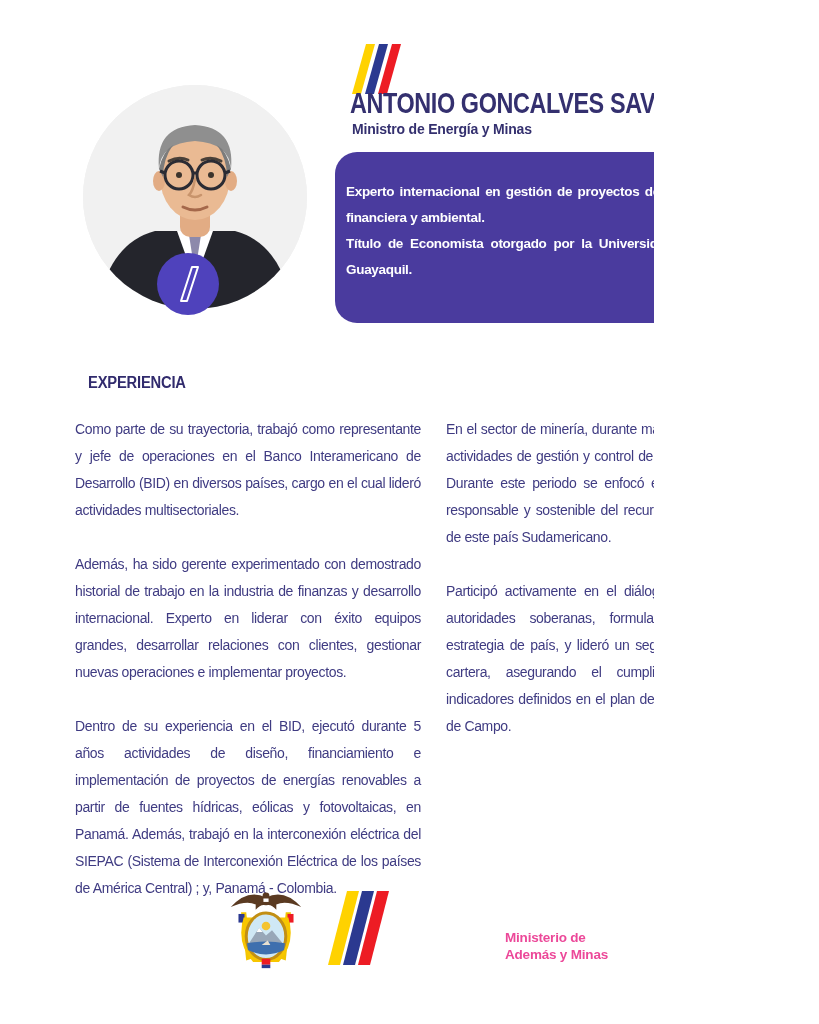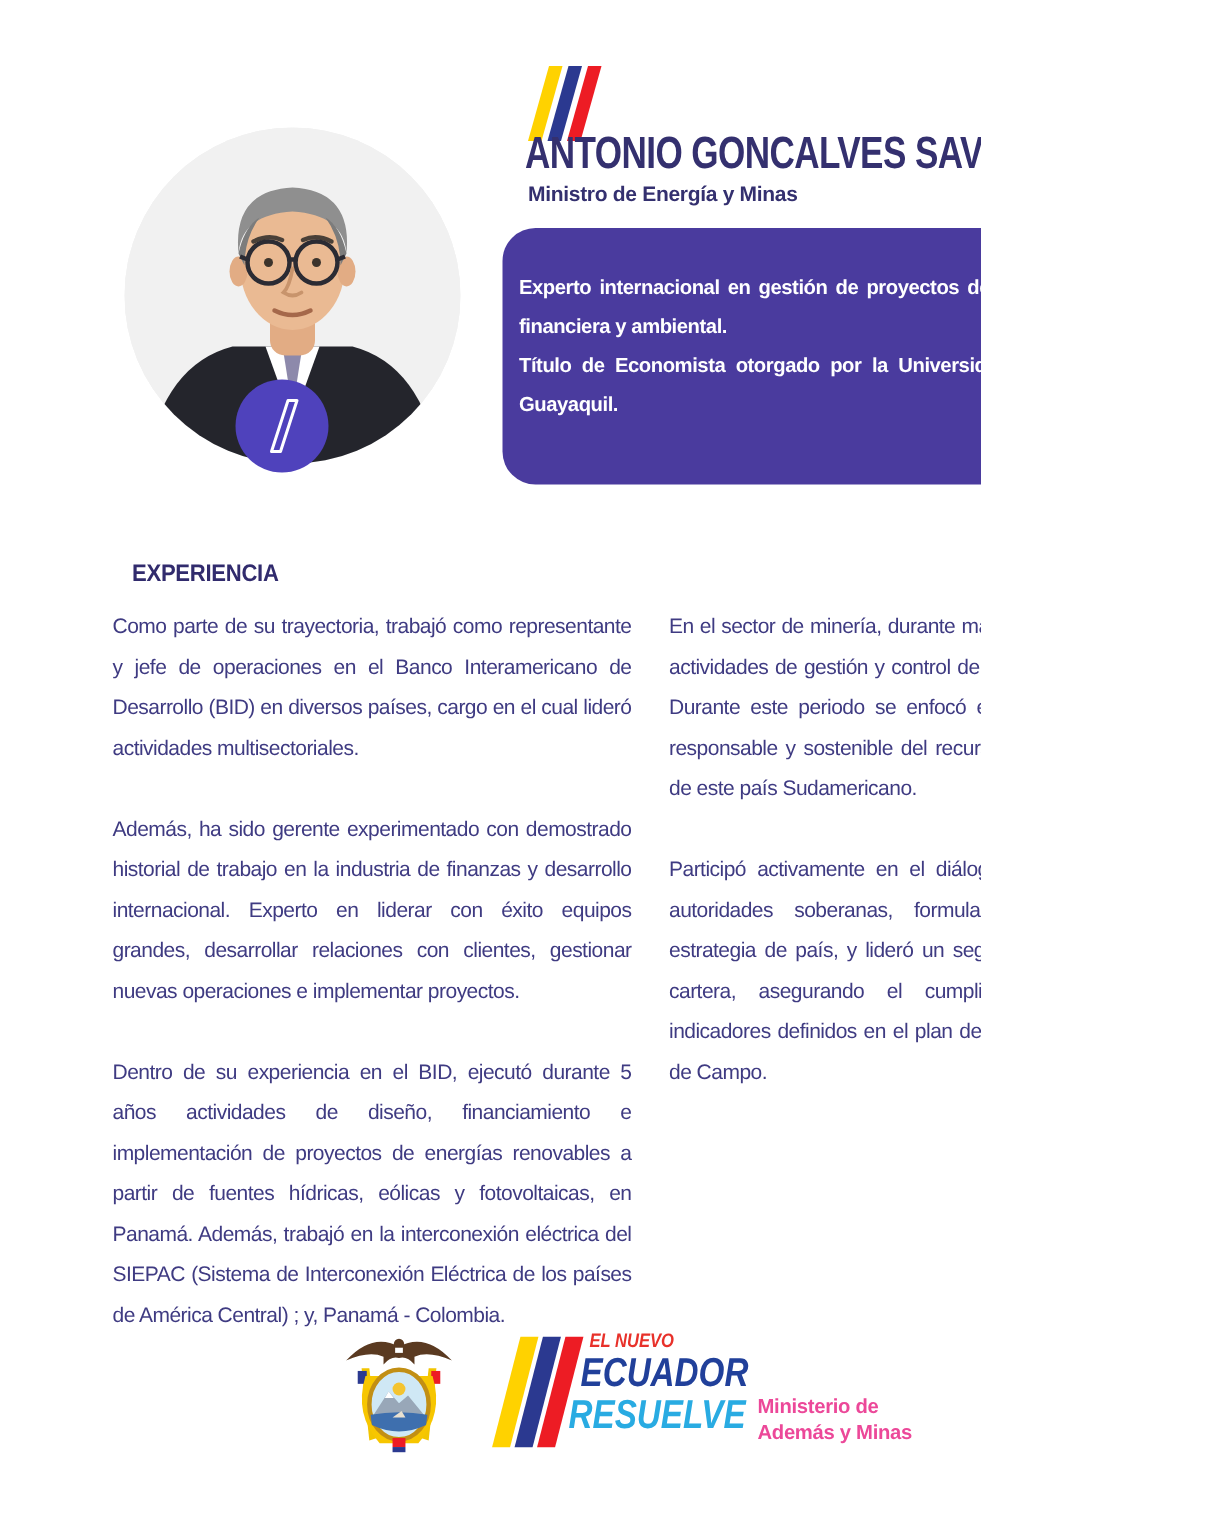--- a/index.html
+++ b/index.html
@@ -58,21 +58,21 @@
     font-size: 16px; font-weight: bold; color: #312b6d;
     letter-spacing: -0.2px;
     transform: scaleX(0.92); transform-origin: left top;
   }
   .col { position: absolute; top: 404px; width: 346px; }
   .col-left  { left: 75px;  }
   .col-right { left: 446px; }
   .col p {
     color: #3f3b82; font-size: 14px;
     line-height: 27px; text-align: justify; text-align-last: left;
-    letter-spacing: -0.35px; margin-bottom: 27px;
+    letter-spacing: -0.35px; margin-bottom: 27px; margin-top: 12px;
   }
 
   
   .coat-of-arms { position:absolute; left:227px; top:883px; width:78px; height:86px; }
   .brand-stripes { position:absolute; left:328px; top:891px; width:62px; height:74px; }
   .brand-text { position:absolute; left:379px; top:886px; font-style: italic; }
   .brand-el-nuevo {
     color:#e8312a; font-weight:bold; font-size:13px; letter-spacing:0;
     margin-left: 14px; transform: scaleX(0.85); transform-origin:left top;
     white-space: nowrap;
@@ -194,24 +194,19 @@
     <rect x="40" y="88" width="10" height="7" fill="#ed1c24"></rect>
     <rect x="40" y="95" width="10" height="4" fill="#2b3990"></rect>
   </svg>
 
   <svg class="brand-stripes" viewBox="0 0 62 74">
     <path d="M0 74 L19 0 L31 0 L12 74 Z" fill="#ffd200"></path>
     <path d="M15 74 L34 0 L46 0 L27 74 Z" fill="#2b3990"></path>
     <path d="M30 74 L49 0 L61 0 L42 74 Z" fill="#ed1c24"></path>
   </svg>
 
-  <div class="brand-text">
-    <div class="brand-el-nuevo">EL NUEVO</div>
-    <div class="brand-ecuador">ECUADOR</div>
-    <div class="brand-resuelve">RESUELVE</div>
-  </div>
 
   <div class="ministry">
     <div>Ministerio de</div>
     <div>Además y Minas</div>
   </div>
 
 </div>
 
 </body></html>

